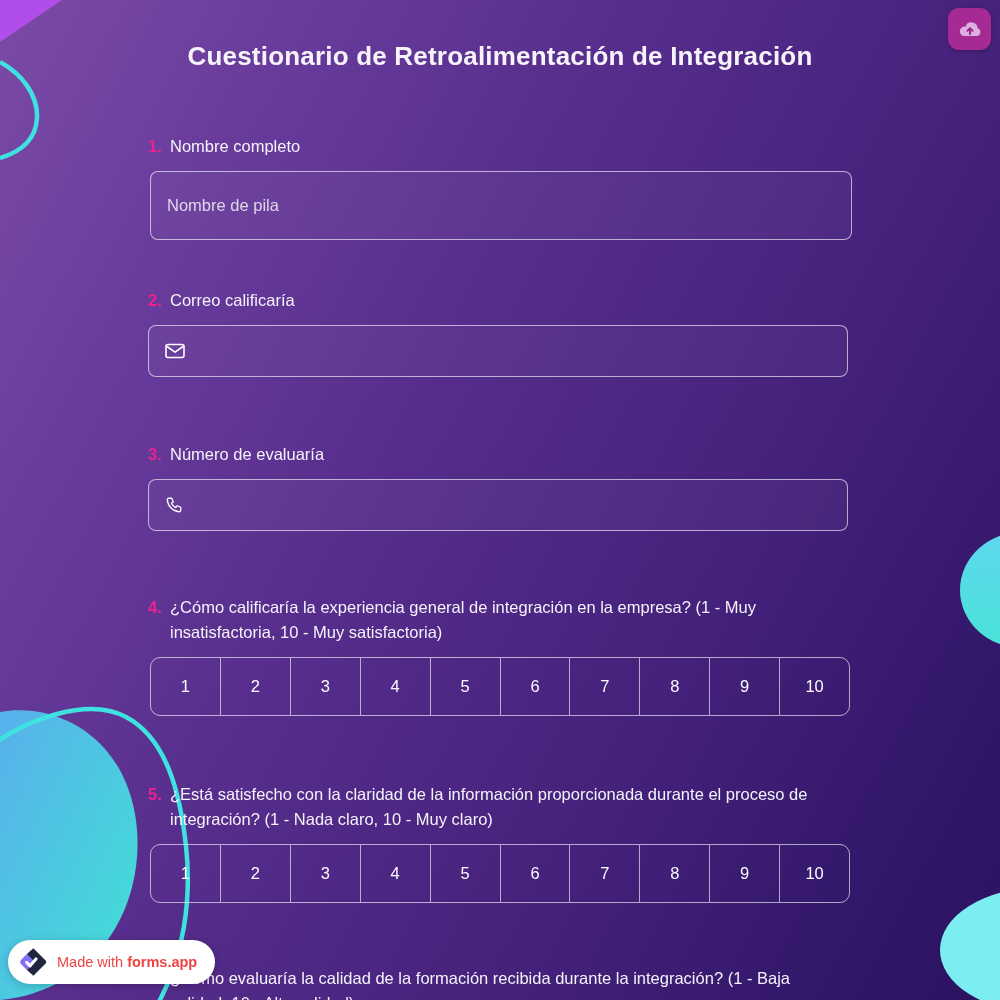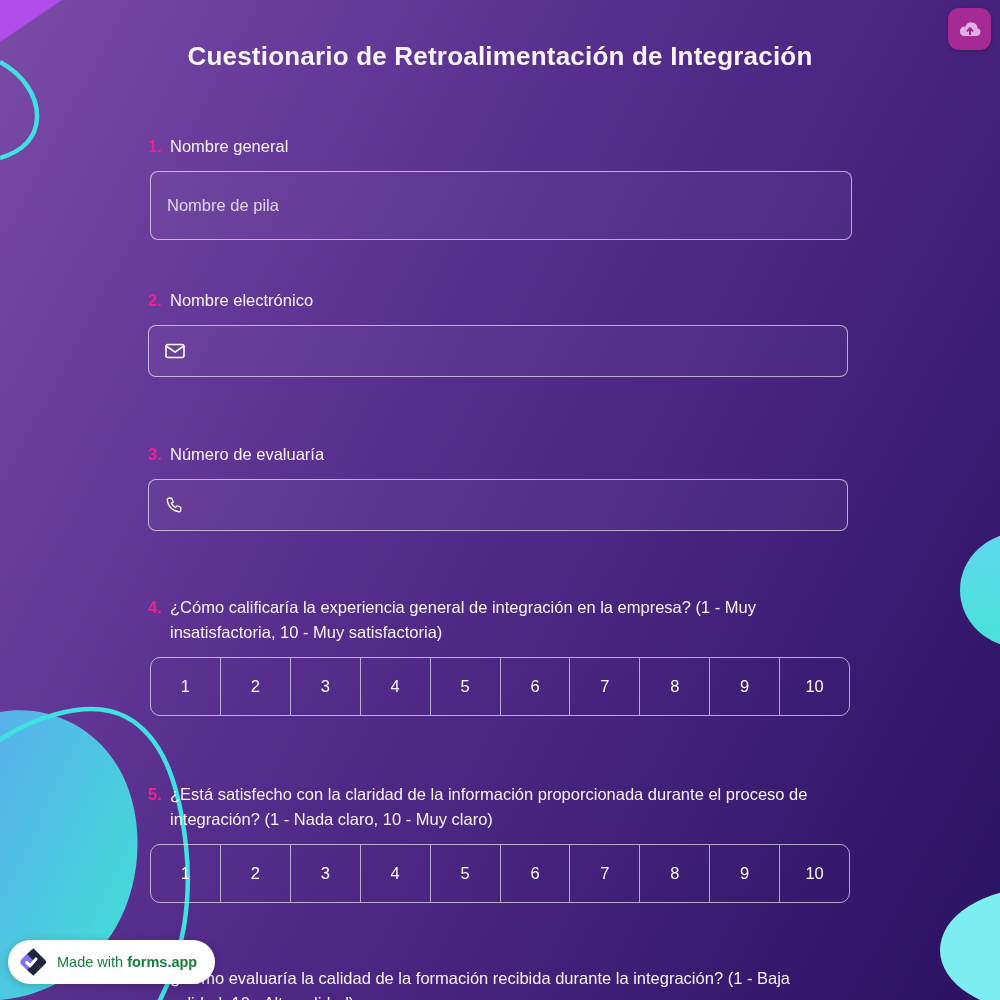--- a/index.html
+++ b/index.html
@@ -47,21 +47,21 @@
     flex:1;display:flex;align-items:center;justify-content:center;cursor:pointer;
     border-right:1px solid rgba(255,255,255,.62);
     font-size:16.5px;color:#fdfcfe;
   }
   .scale-cell:last-child{border-right:none;}
   .made-with{
     position:absolute;left:8px;top:940px;height:44px;z-index:5;display:flex;align-items:center;
     gap:9px;padding:0 18px 0 8px;background:#ffffff;border-radius:22px;
     box-shadow:0 2px 10px rgba(0,0,0,.2);cursor:pointer;
   }
-  .made-with .txt{font-size:14.5px;color:#15803d;}
+  .made-with .txt{font-size:14.5px;color:#ef4444;}
   .made-with .brand{font-weight:700;}
 </style>
 </head>
 <body>
 
 <svg class="decor" viewBox="0 0 1000 1000">
   <defs>
     <linearGradient id="blobGrad" x1="0" y1="0" x2="1" y2="1">
       <stop offset="0" stop-color="#58b0ec"></stop>
         <stop offset="1" stop-color="#40e2d4"></stop>
@@ -88,33 +88,33 @@
         <path d="M6.5 17 a4.7 4.7 0 1 1 1-9.3 A6.2 6.2 0 0 1 19.6 9.2 A4 4 0 0 1 18.6 17 Z" fill="#dcb0e2"></path>
         <line x1="12" y1="16" x2="12" y2="9.6" stroke="#9c2387" stroke-width="1.9"></line>
         <polyline points="9.4,11.8 12,9.2 14.6,11.8" fill="none" stroke="#9c2387" stroke-width="1.9" stroke-linecap="round" stroke-linejoin="round"></polyline>
       </svg>
     </span>
   </button>
 
   <div class="question q1">
     <p class="q-label">
       <span class="q-num">1.</span>
-      <span>Nombre general</span>
+      <span>Nombre completo</span>
     </p>
     <div class="input-row">
       <div class="input-box half">
         <input class="text-input" type="text" placeholder="Nombre de pila" style="">
       </div>
     </div>
   </div>
 
   <div class="question q2">
     <p class="q-label">
       <span class="q-num">2.</span>
-      <span>Nombre electrónico</span>
+      <span>Correo calificaría</span>
     </p>
     <div class="input-box full">
       <span style="display:flex;margin-right:12px">
         <svg width="20" height="16" viewBox="0 0 20 16">
           <rect x="1" y="1.5" width="18" height="13" rx="2" fill="none" stroke="#ffffff" stroke-width="1.6"></rect>
           <path d="M2 3.5 L10 9.2 L18 3.5" fill="none" stroke="#ffffff" stroke-width="1.6" stroke-linejoin="round"></path>
         </svg>
       </span>
       <input class="text-input" type="email" style="">
     </div>

